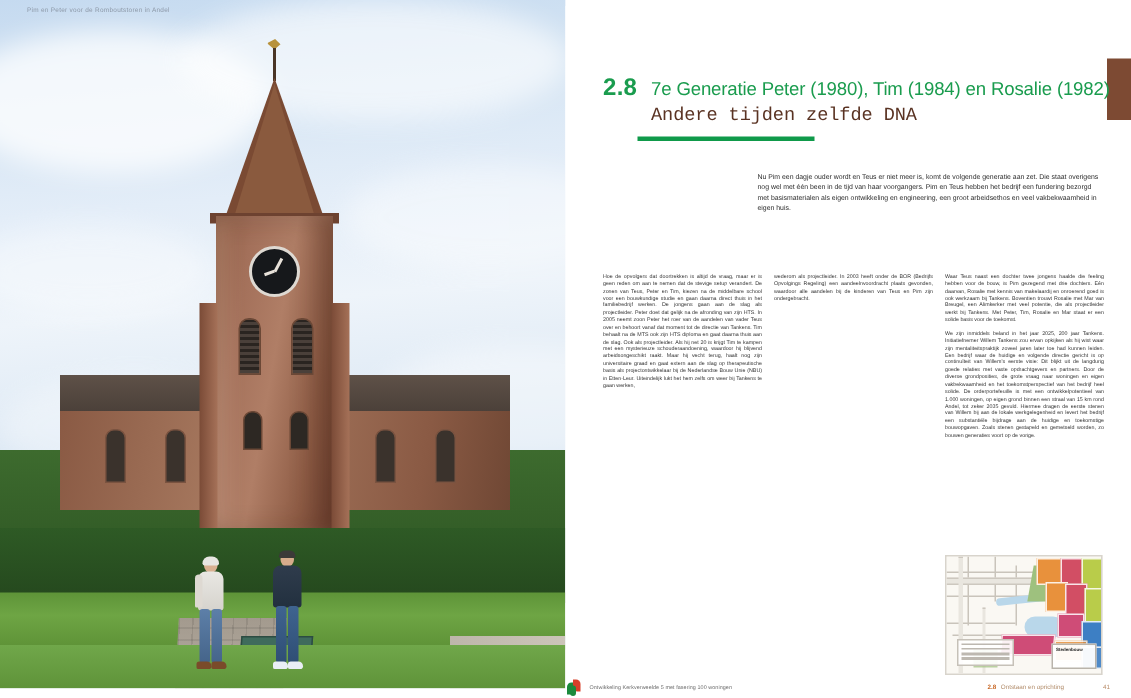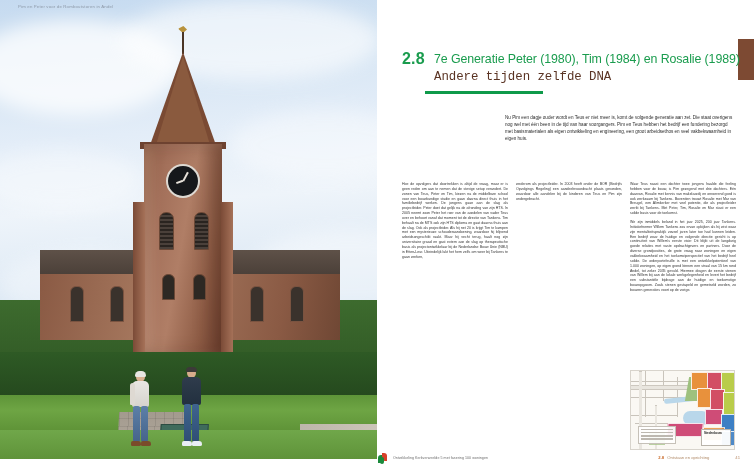--- a/index.html
+++ b/index.html
@@ -323,21 +323,21 @@
       <div class="photo-caption">Pim en Peter voor de Romboutstoren in Andel</div>
     </div>
     <div class="photo-bottom-strip"></div>
   </div>
 
   <div class="text-page">
 
     <div class="edge-tab"></div>
 
     <div class="chap-num">2.8</div>
-    <div class="chap-title">7e Generatie Peter (1980), Tim (1984) en Rosalie (1989)</div>
+    <div class="chap-title">7e Generatie Peter (1980), Tim (1984) en Rosalie (1982)</div>
     <div class="chap-sub">Andere tijden zelfde DNA</div>
     <div class="rule"></div>
 
     <div class="intro">Nu Pim een dagje ouder wordt en Teus er niet meer is, komt de volgende generatie aan zet. Die staat overigens nog wel met één been in de tijd van haar voorgangers. Pim en Teus hebben het bedrijf een fundering bezorgd met basismaterialen als eigen ontwikkeling en engineering, een groot arbeidsethos en veel vakbekwaamheid in eigen huis.</div>
 
     <div class="col col1">
       <p>Hoe de opvolgers dat doortrekken is altijd de vraag, maar er is geen reden om aan te nemen dat de stevige setup verandert. De zonen van Teus, Peter en Tim, kiezen na de middelbare school voor een bouwkundige studie en gaan daarna direct thuis in het familiebedrijf werken. De jongens gaan aan de slag als projectleider. Peter doet dat gelijk na de afronding van zijn HTS. In 2005 neemt zoon Peter het roer van de aandelen van vader Teus over en behoort vanaf dat moment tot de directie van Tankens. Tim behaalt na de MTS ook zijn HTS diploma en gaat daarna thuis aan de slag. Ook als projectleider. Als hij net 20 is krijgt Tim te kampen met een mysterieuze schouderaandoening, waardoor hij blijvend arbeidsongeschikt raakt. Maar hij vecht terug, haalt nog zijn universitaire graad en gaat extern aan de slag op therapeutische basis als projectontwikkelaar bij de Nederlandse Bouw Unie (NBU) in Etten-Leur. Uiteindelijk lukt het hem zelfs om weer bij Tankens te gaan werken,</p>
     </div>
 
     <div class="col col2">

